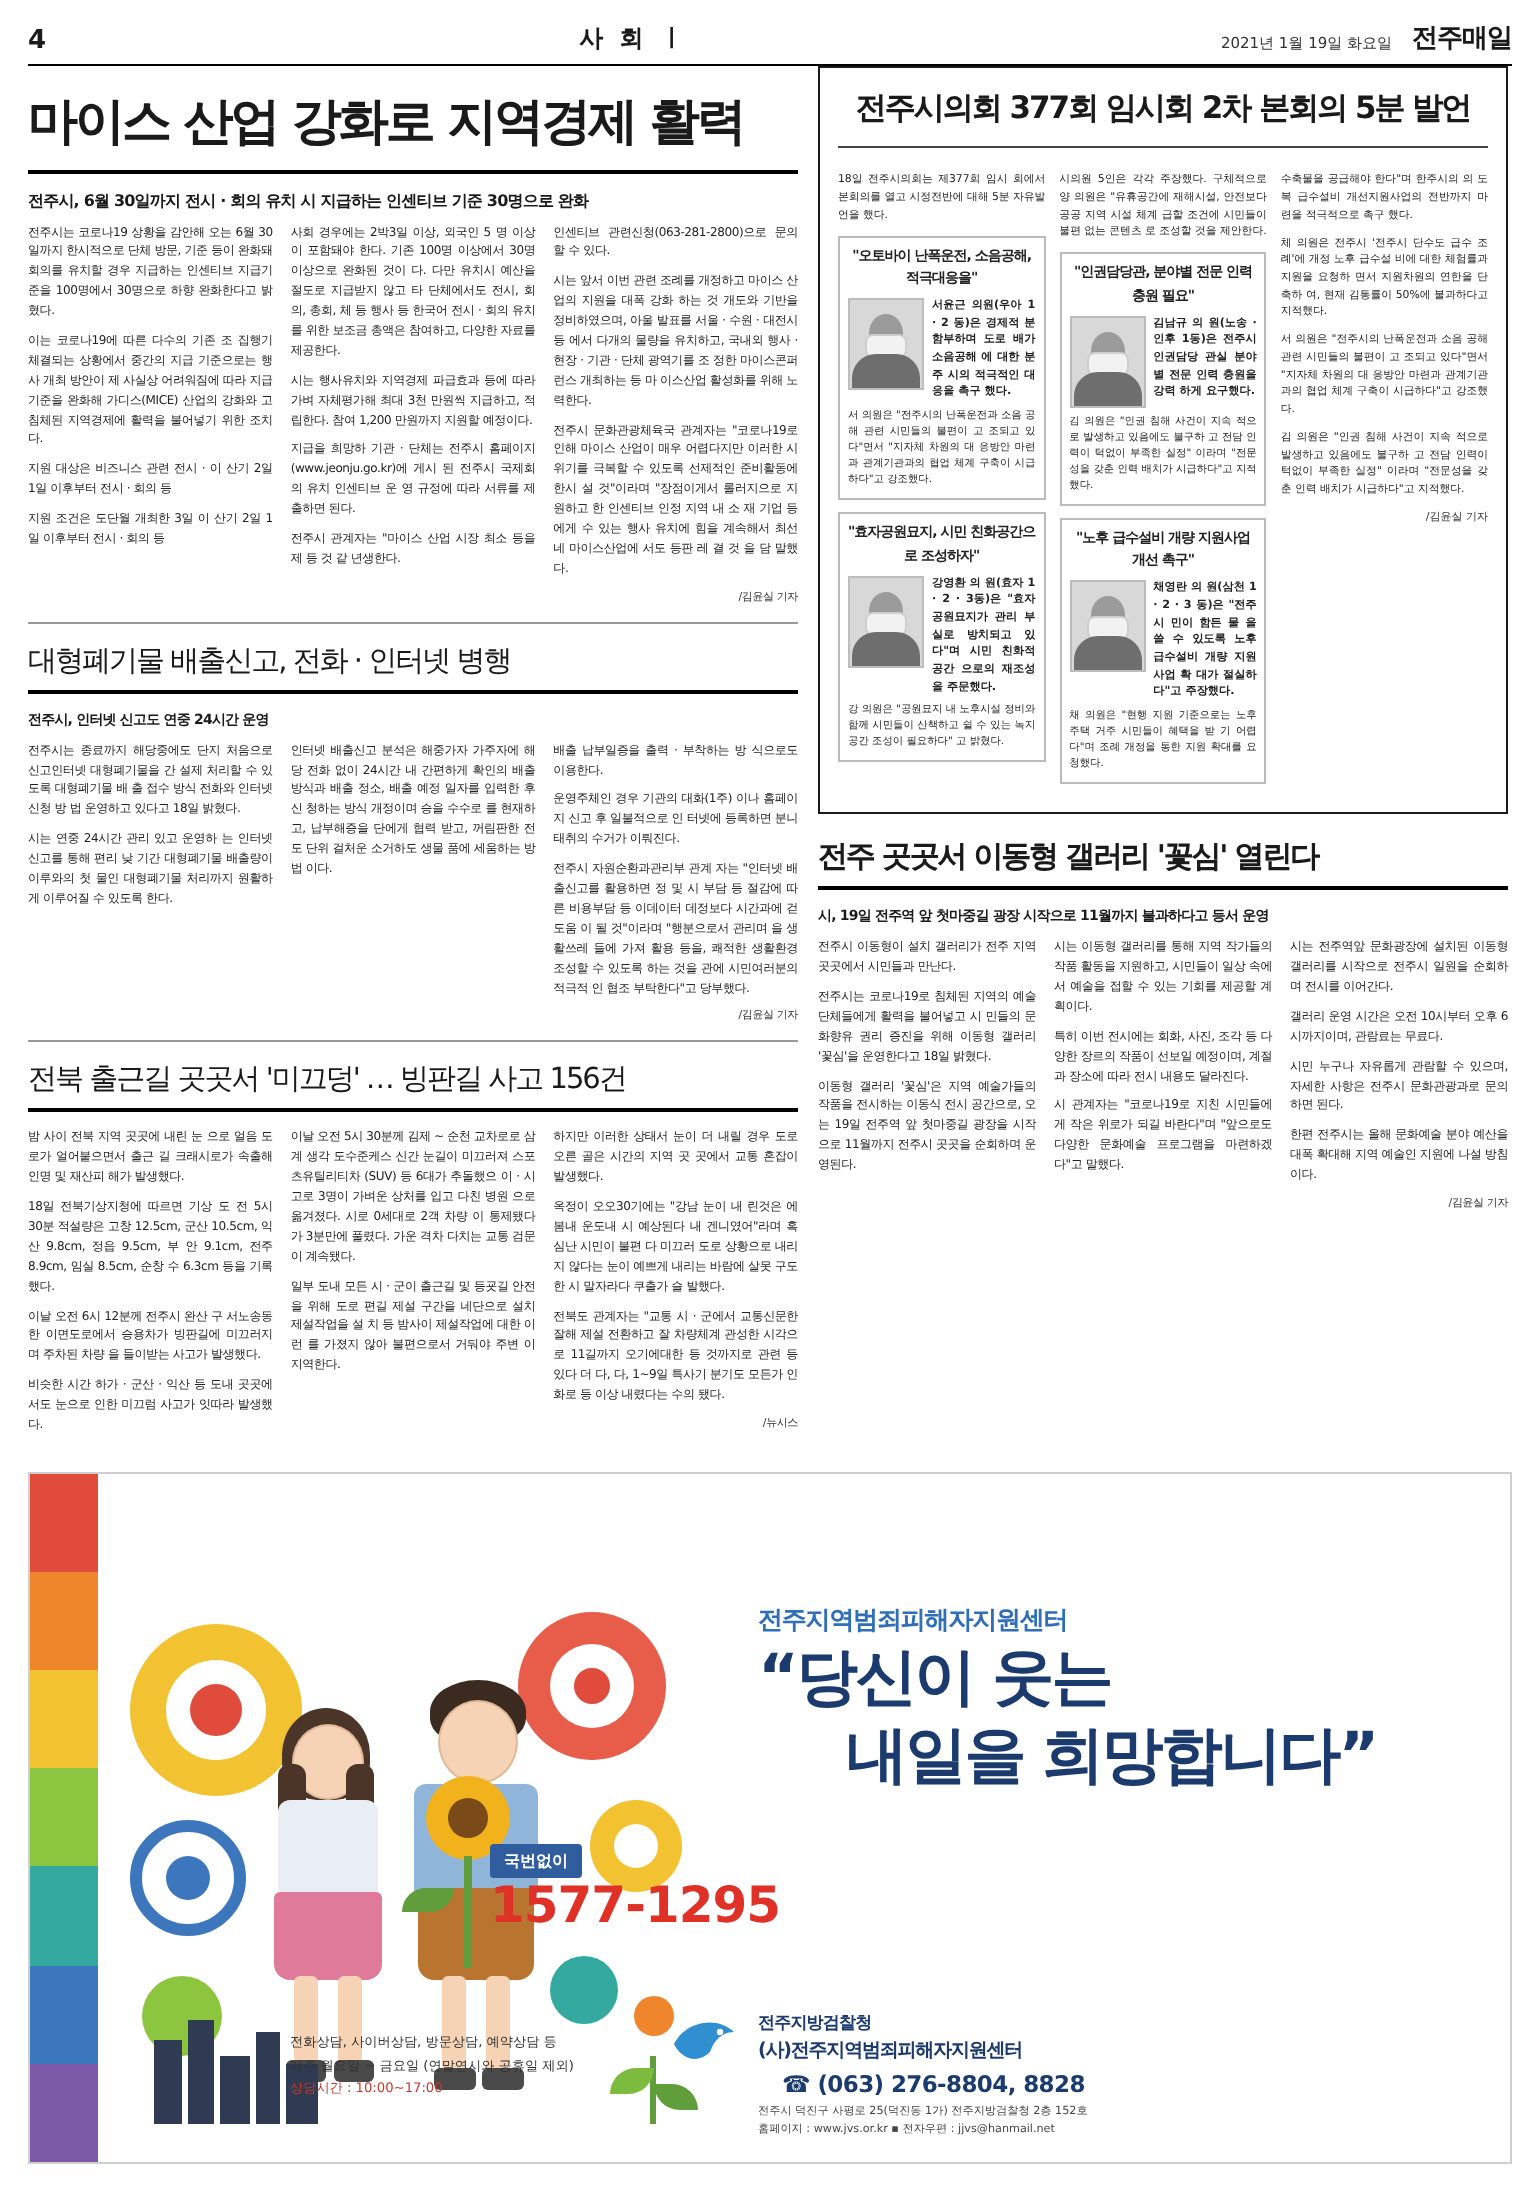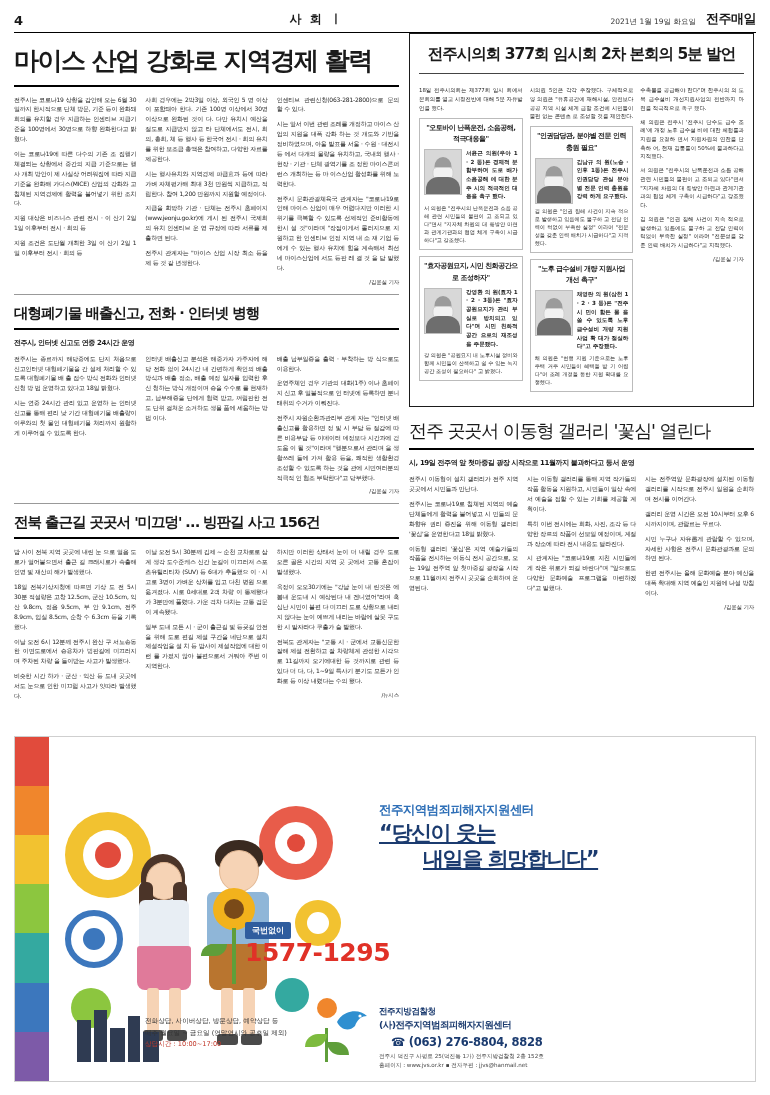--- a/index.html
+++ b/index.html
@@ -50,37 +50,37 @@
   .spk-body{display:flex;gap:4px;}
   .spk-photo{width:36px;height:44px;flex:0 0 36px;background:#d8d8d8;border:1px solid #bdbdbd;position:relative;overflow:hidden;}
   .spk-photo .head{position:absolute;left:50%;top:7px;transform:translateX(-50%);width:17px;height:19px;border-radius:50% 50% 45% 45%;background:#9b9b9b;}
   .spk-photo .mask{position:absolute;left:50%;top:17px;transform:translateX(-50%);width:19px;height:10px;border-radius:4px;background:#f2f2f2;border:1px solid #cfcfcf;}
   .spk-photo .body{position:absolute;left:50%;bottom:0;transform:translateX(-50%);width:34px;height:17px;border-radius:12px 12px 0 0;background:#6e6e6e;}
   .spk-txt{font-size:5.2px;line-height:1.55;color:#222;text-align:justify;}
   .spk-name{font-size:5.6px;font-weight:bold;}
 
   
   .sec{margin-top:9px;}
-  .sec-head{font-size:14.5px;font-weight:bold;letter-spacing:-1px;margin:0 0 5px 0;}
+  .sec-head{font-size:14.5px;font-weight:normal;letter-spacing:-1px;margin:0 0 5px 0;}
   .sec-sub{font-size:7px;font-weight:bold;margin:0 0 6px 0;letter-spacing:-0.4px;}
 
-  .gallery-head{font-size:18px;font-weight:normal;letter-spacing:-1.1px;margin:0 0 5px 0;}
+  .gallery-head{font-size:15px;font-weight:bold;letter-spacing:-1.1px;margin:0 0 5px 0;}
 
   
   .ad{
     position:absolute;left:14px;top:736px;width:742px;height:346px;
     border:1px solid #cfcfcf;box-sizing:border-box;background:#ffffff;overflow:hidden;
   }
   .ad-stripe{position:absolute;left:0;top:0;bottom:0;width:34px;}
   .ad-stripe i{display:block;height:14.28%;}
   .ad-topbar{position:absolute;left:34px;right:0;top:0;height:17px;background:#7dbb3e;}
   .ad-topbar span{position:absolute;right:10px;top:3px;color:#fff;font-size:7px;letter-spacing:.4px;}
   .ad-inner{position:absolute;left:34px;top:17px;right:0;bottom:0;}
   .ad-center-title{position:absolute;left:330px;top:48px;font-size:12.5px;font-weight:bold;color:#2e6fb7;letter-spacing:-0.6px;}
-  .ad-quote{position:absolute;left:330px;top:66px;font-size:21px;font-weight:bold;color:#1b3b6f;letter-spacing:-1.4px;line-height:1.25;text-decoration:underline;}
+  .ad-quote{position:absolute;left:330px;top:66px;font-size:31px;font-weight:bold;color:#1b3b6f;letter-spacing:-1.4px;line-height:1.25;}
   .ad-quote .l2{padding-left:44px;display:block;}
   .ad-desc{position:absolute;left:330px;top:152px;width:345px;font-size:6.6px;line-height:1.7;color:#333;}
   .ad-hot-label{position:absolute;left:196px;top:168px;font-size:8px;font-weight:bold;color:#fff;background:#2f5d9e;padding:3px 7px;border-radius:2px;}
   .ad-hot-num{position:absolute;left:196px;top:184px;font-size:25px;font-weight:bold;color:#e03127;letter-spacing:-0.5px;}
   .ad-left-lines{position:absolute;left:96px;top:262px;font-size:6.6px;line-height:1.75;color:#333;}
   .ad-left-lines .hrs{color:#c0392b;}
   .ad-right-box{position:absolute;left:330px;top:252px;width:350px;}
   .ad-org1{font-size:8.5px;font-weight:bold;color:#1b3b6f;letter-spacing:-0.4px;}
   .ad-org2{font-size:9.5px;font-weight:bold;color:#1b3b6f;letter-spacing:-0.6px;margin-top:1px;}
   .ad-tel{font-size:11.5px;font-weight:bold;color:#1b3b6f;margin-top:3px;letter-spacing:-0.3px;margin-left:12px;}
@@ -110,20 +110,21 @@
       <div class="mh-date">2021년 1월 19일 화요일</div>
       <div class="mh-title">전주매일</div>
     </div>
   </div>
 
   <div class="top-wrap">
 
     <div class="left-top">
       <div class="lead-head">마이스 산업 강화로 지역경제 활력</div>
       <hr class="rule-th">
+      <div class="kicker">전주시, 6월 30일까지 전시 · 회의 유치 시 지급하는 인센티브 기준 30명으로 완화</div>
       <div class="cols3">
         <div class="body-col">
           <p>전주시는 코로나19 상황을 감안해 오는 6월 30일까지 한시적으로 단체 방문, 기준 등이 완화돼 회의를 유치할 경우 지급하는 인센티브 지급기준을 100명에서 30명으로 하향 완화한다고 밝혔다.</p>
           <p>이는 코로나19에 따른 다수의 기존 조 집행기 체결되는 상황에서 중간의 지급 기준으로는 행사 개최 방안이 제 사실상 어려워짐에 따라 지급기준을 완화해 가디스(MICE) 산업의 강화와 고 침체된 지역경제에 활력을 불어넣기 위한 조치다.</p>
           <p>지원 대상은 비즈니스 관련 전시 · 이 산기 2일 1일 이후부터 전시 · 회의 등</p>
           <p>지원 조건은 도단월 개최한 3일 이 산기 2일 1일 이후부터 전시 · 회의 등</p>
         </div>
         <div class="body-col">
           <p>사회 경우에는 2박3일 이상, 외국인 5 명 이상이 포함돼야 한다. 기존 100명 이상에서 30명 이상으로 완화된 것이 다. 다만 유치시 예산을 절도로 지급받지 않고 타 단체에서도 전시, 회의, 총회, 체 등 행사 등 한국어 전시 · 회의 유치를 위한 보조금 총액은 참여하고, 다양한 자료를 제공한다.</p>
           <p>시는 행사유치와 지역경제 파급효과 등에 따라 가벼 자체평가해 최대 3천 만원씩 지급하고, 적립한다. 참여 1,200 만원까지 지원할 예정이다.</p>

